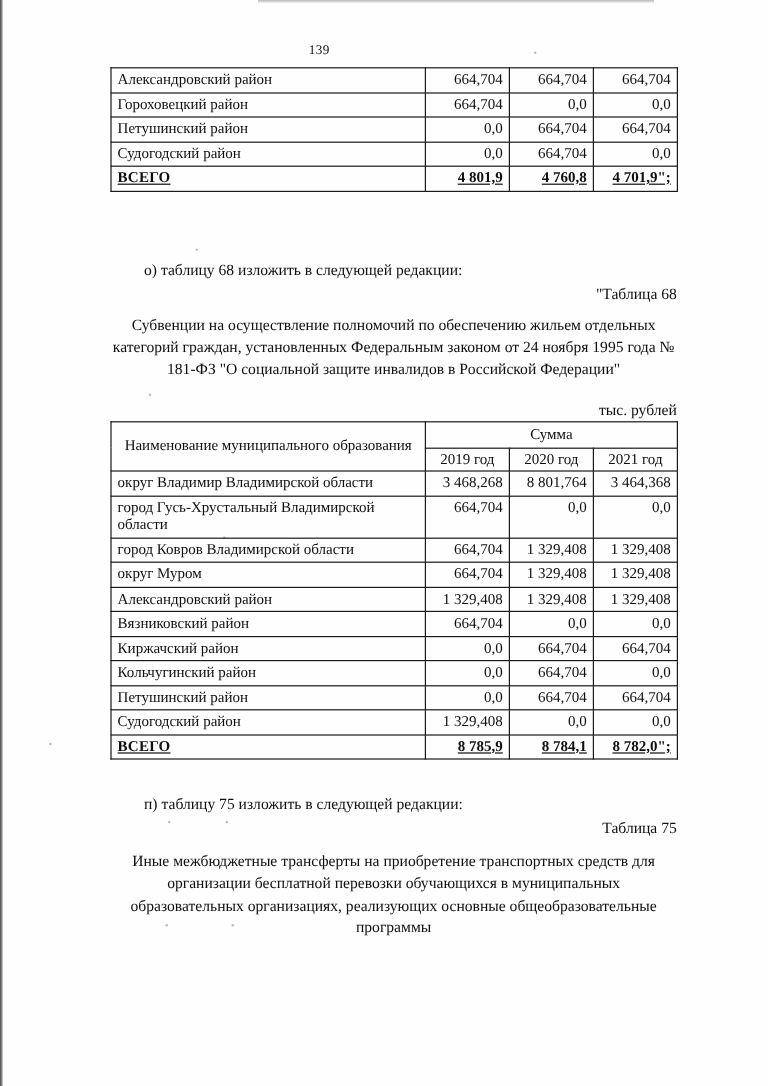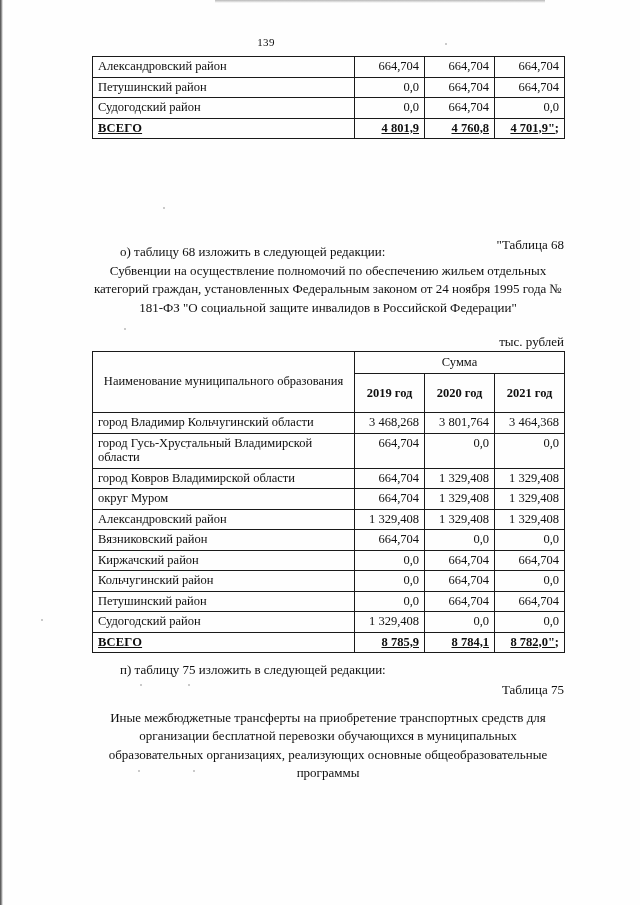--- a/index.html
+++ b/index.html
@@ -103,34 +103,33 @@
     line-height: 1.25;
   }
   #table-68 th.head-sum {
     text-align: center;
     vertical-align: middle;
     padding: 3px 4px;
   }
   #table-68 th.head-year {
     text-align: center;
     vertical-align: middle;
-    padding: 12px 4px;
-    font-weight: bold;
+    padding: 2px 4px;
   }
 
   
   .para {
     position: absolute;
     font-size: 13px;
     line-height: 1.42;
   }
   .para-indent  { text-indent: 28px; }
   .para-right   { text-align: right; }
 
-  #amend-o      { left: 92px; top: 216px; width: 472px; margin-top: 27px; }
+  #amend-o      { left: 92px; top: 216px; width: 472px; }
   #label-t68    { left: 92px; top: 236px; width: 472px; }
   #title-t68    { left: 92px; top: 262px; width: 472px; text-align: center; }
   #units-t68    { left: 92px; top: 333px; width: 472px; }
 
   #amend-p      { left: 92px; top: 661px; width: 472px; }
   #label-t75    { left: 92px; top: 681px; width: 472px; }
   #title-t75    { left: 92px; top: 709px; width: 472px; text-align: center; }
 </style>
 </head>
 <body>
@@ -160,20 +159,26 @@
         <col class="c-y3">
     </colgroup>
     <tbody>
       <tr>
         <td class="name-cell">Александровский район</td>
         <td class="num-cell">664,704</td>
         <td class="num-cell">664,704</td>
         <td class="num-cell">664,704</td>
       </tr>
       <tr>
+        <td class="name-cell">Гороховецкий  район</td>
+        <td class="num-cell">664,704</td>
+        <td class="num-cell">0,0</td>
+        <td class="num-cell">0,0</td>
+      </tr>
+      <tr>
         <td class="name-cell">Петушинский район</td>
         <td class="num-cell">0,0</td>
         <td class="num-cell">664,704</td>
         <td class="num-cell">664,704</td>
       </tr>
       <tr>
         <td class="name-cell">Судогодский район</td>
         <td class="num-cell">0,0</td>
         <td class="num-cell">664,704</td>
         <td class="num-cell">0,0</td>
@@ -206,23 +211,23 @@
         <th class="head-sum" colspan="3">Сумма</th>
       </tr>
       <tr>
         <th class="head-year">2019 год</th>
         <th class="head-year">2020 год</th>
         <th class="head-year">2021 год</th>
       </tr>
     </thead>
     <tbody>
       <tr>
-        <td class="name-cell">город Владимир Кольчугинский области</td>
+        <td class="name-cell">округ Владимир Владимирской области</td>
         <td class="num-cell">3 468,268</td>
-        <td class="num-cell">3 801,764</td>
+        <td class="num-cell">8 801,764</td>
         <td class="num-cell">3 464,368</td>
       </tr>
       <tr>
         <td class="name-cell">город Гусь-Хрустальный Владимирской области</td>
         <td class="num-cell">664,704</td>
         <td class="num-cell">0,0</td>
         <td class="num-cell">0,0</td>
       </tr>
       <tr>
         <td class="name-cell">город Ковров Владимирской области</td>

